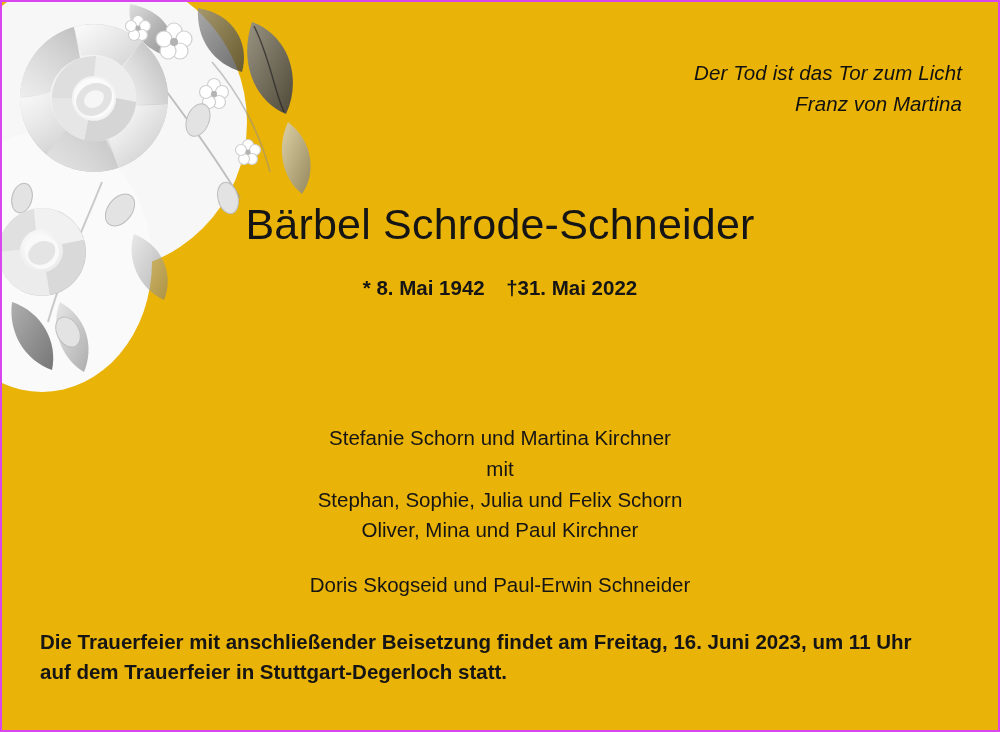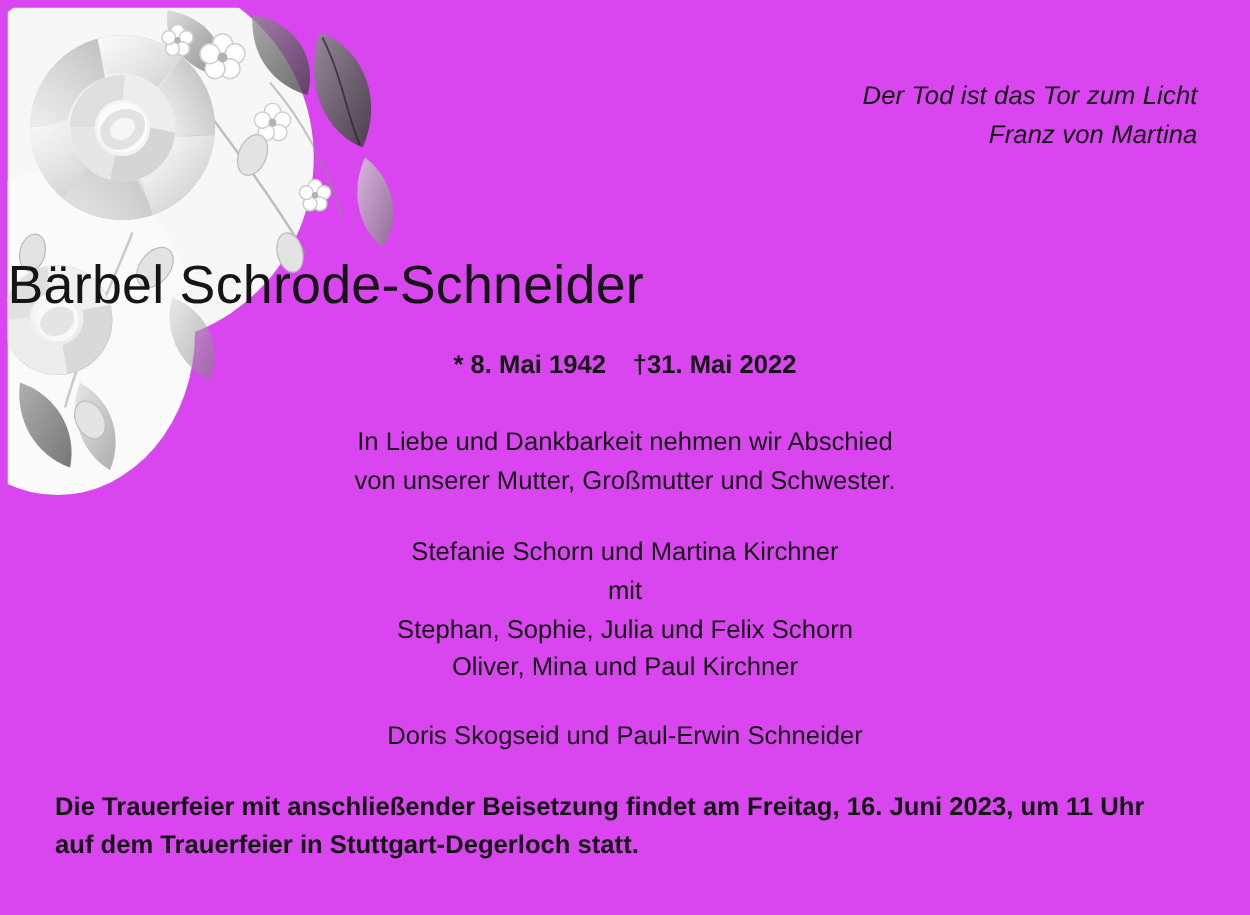--- a/index.html
+++ b/index.html
@@ -12,22 +12,22 @@
     height: 732px;
     font-family: "Liberation Sans", sans-serif;
     color: #1a1a1a;
     overflow: hidden;
   }
   .obituary {
     position: relative;
     width: 1000px;
     height: 732px;
     box-sizing: border-box;
-    background: #d946ef;
-    border: 6px solid #d946ef;
+    background: #eab308;
+    border: 2px solid #d946ef;
     overflow: hidden;
   }
   
   .floral {
     position: absolute;
     left: 0;
     top: 0;
     width: 330px;
     height: 390px;
     pointer-events: none;
@@ -48,21 +48,21 @@
   }
   .quote .line { display: block; white-space: nowrap; }
   .quote .author { display: block; white-space: nowrap; }
 
   
   .name {
     position: absolute;
     left: 0;
     right: 0;
     top: 198px;
-    text-align: left;
+    text-align: center;
     font-size: 43px;
     font-weight: 400;
     letter-spacing: 0.2px;
     color: #151515;
   }
 
   
   .dates {
     position: absolute;
     left: 0;
@@ -230,24 +230,20 @@
   </div>
 
   <div class="name">Bärbel Schrode-Schneider</div>
 
   <div class="dates">
     <span>* 8. Mai 1942</span>
     <span class="sep"></span>
     <span>†31. Mai 2022</span>
   </div>
 
-  <div class="block block-intro">
-    <span class="line">In Liebe und Dankbarkeit nehmen wir Abschied</span>
-    <span class="line">von unserer Mutter, Großmutter und Schwester.</span>
-  </div>
 
   <div class="block block-family">
     <span class="line">Stefanie Schorn und Martina Kirchner</span>
     <span class="line">mit</span>
     <span class="line">Stephan, Sophie, Julia und Felix Schorn</span>
     <span class="line">Oliver, Mina und Paul Kirchner</span>
   </div>
 
   <div class="block block-siblings">
     <span class="line">Doris Skogseid und Paul-Erwin Schneider</span>

